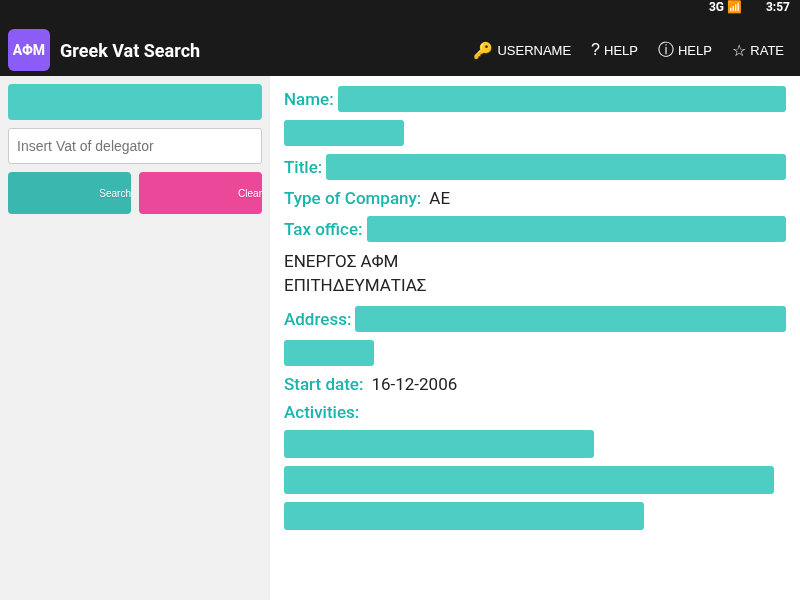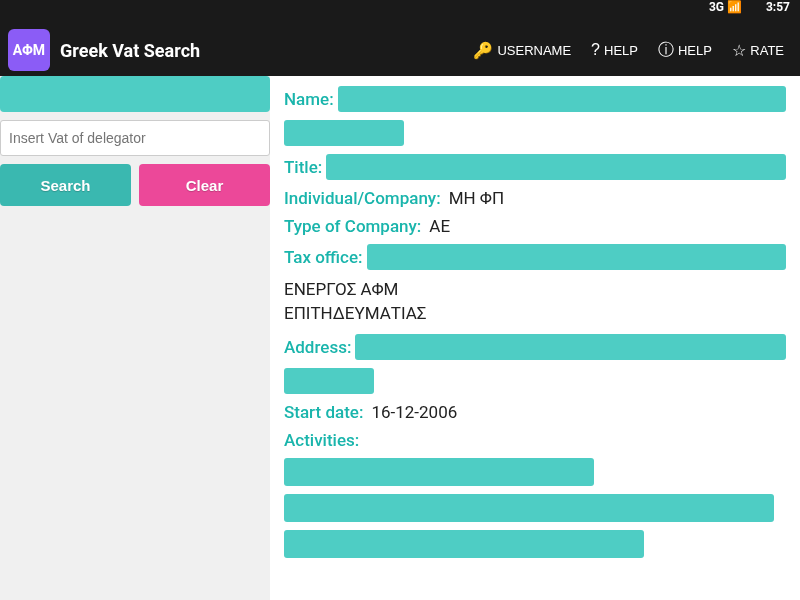--- a/index.html
+++ b/index.html
@@ -73,20 +73,21 @@
       display: flex;
       height: calc(600px - 24px - 52px);
     }
 
     
     .sidebar {
       width: 270px;
       background: #f0f0f0;
       display: flex;
       flex-direction: column;
+      padding: 8px;
       gap: 8px;
       flex-shrink: 0;
     }
     .vat-display-box {
       background: #4ecdc4;
       border-radius: 4px;
       height: 36px;
       width: 100%;
     }
     .vat-input {
@@ -104,24 +105,25 @@
       display: flex;
       gap: 8px;
     }
     .btn-search, .btn-clear {
       flex: 1;
       height: 42px;
       border: none;
       border-radius: 4px;
       background: #4ecdc4;
       color: white;
-      font-size: 15px;
-      font-weight: bold;
+      font-size: 10px;
+      font-weight: normal;
       cursor: pointer;
       text-shadow: 0 1px 1px rgba(0,0,0,0.2);
+      text-align: right;
     }
     .btn-search { background: #3ab8b0; }
     .btn-clear { background: #ec4899; }
 
     
     .content-area {
       flex: 1;
       background: white;
       overflow-y: auto;
       padding: 10px 14px;
@@ -240,24 +242,20 @@
 
     <div class="field-row">
       <div class="field-value-small"></div>
     </div>
 
     <div class="field-row">
       <span class="field-label">Title:</span>
       <div class="field-value-block"></div>
     </div>
 
-    <div class="field-row">
-      <span class="field-label">Individual/Company:</span>
-      <span class="field-value-text">ΜΗ ΦΠ</span>
-    </div>
 
     <div class="field-row">
       <span class="field-label">Type of Company:</span>
       <span class="field-value-text">ΑΕ</span>
     </div>
 
     <div class="field-row">
       <span class="field-label">Tax office:</span>
       <div class="field-value-block"></div>
     </div>

